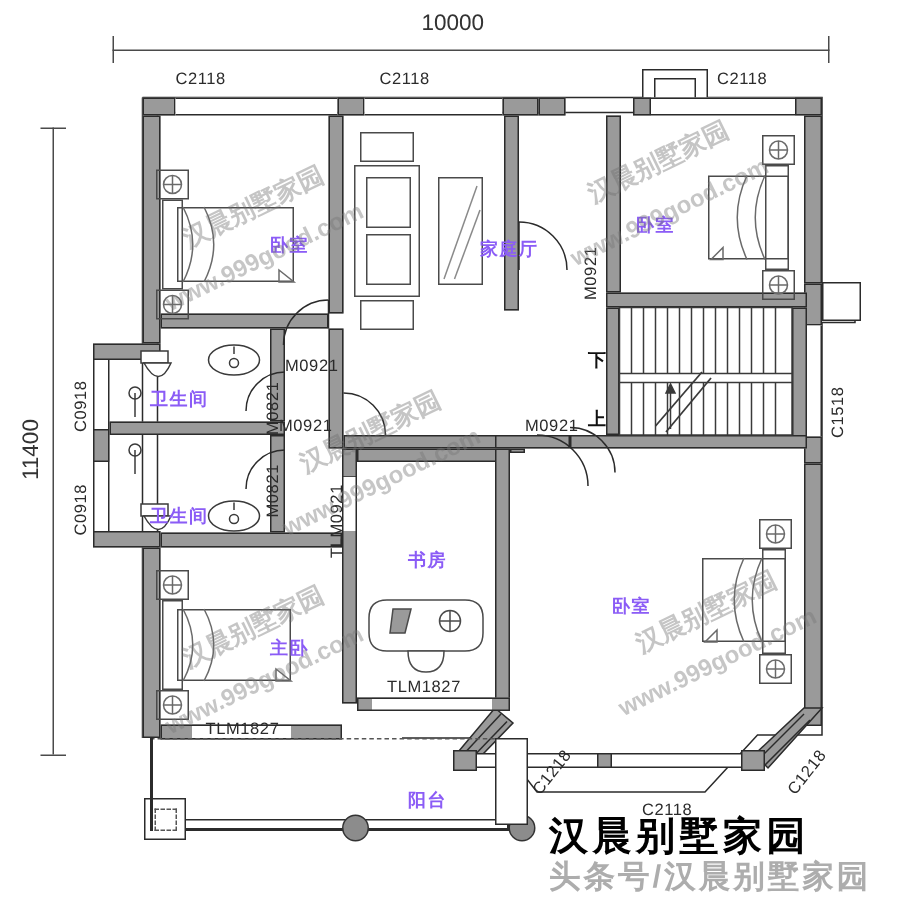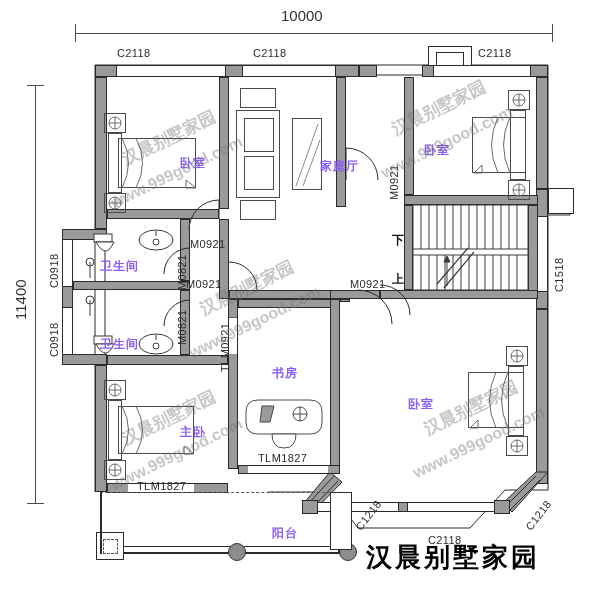--- a/index.html
+++ b/index.html
@@ -354,20 +354,21 @@
   <div class="codeV" style="left:176px;top:290px;">M0821</div>
   <div class="codeV" style="left:176px;top:345px;">M0821</div>
   <div class="code" style="left:186px;top:278px;">M0921</div>
   <div class="codeV" style="left:388px;top:200px;">M0921</div>
   <div class="code" style="left:350px;top:278px;">M0921</div>
   <div class="codeV" style="left:219px;top:372px;">TLM0921</div>
   <div class="code" style="left:258px;top:452px;">TLM1827</div>
   <div class="code" style="left:137px;top:480px;">TLM1827</div>
 
   <div class="title" style="left:366px;top:540px;">汉晨别墅家园</div>
+  <div class="subwm" style="left:366px;top:570px;">头条号/汉晨别墅家园</div>
 
   <div class="wm2" style="left:118px;top:150px;font-size:17px;transform:rotate(-26deg);">汉晨别墅家园</div>
   <div class="wm" style="left:108px;top:196px;font-size:16px;transform:rotate(-26deg);">www.999good.com</div>
 
   <div class="wm2" style="left:388px;top:120px;font-size:17px;transform:rotate(-26deg);">汉晨别墅家园</div>
   <div class="wm" style="left:378px;top:166px;font-size:16px;transform:rotate(-26deg);">www.999good.com</div>
 
   <div class="wm2" style="left:196px;top:300px;font-size:17px;transform:rotate(-26deg);">汉晨别墅家园</div>
   <div class="wm" style="left:186px;top:346px;font-size:16px;transform:rotate(-26deg);">www.999good.com</div>
 

